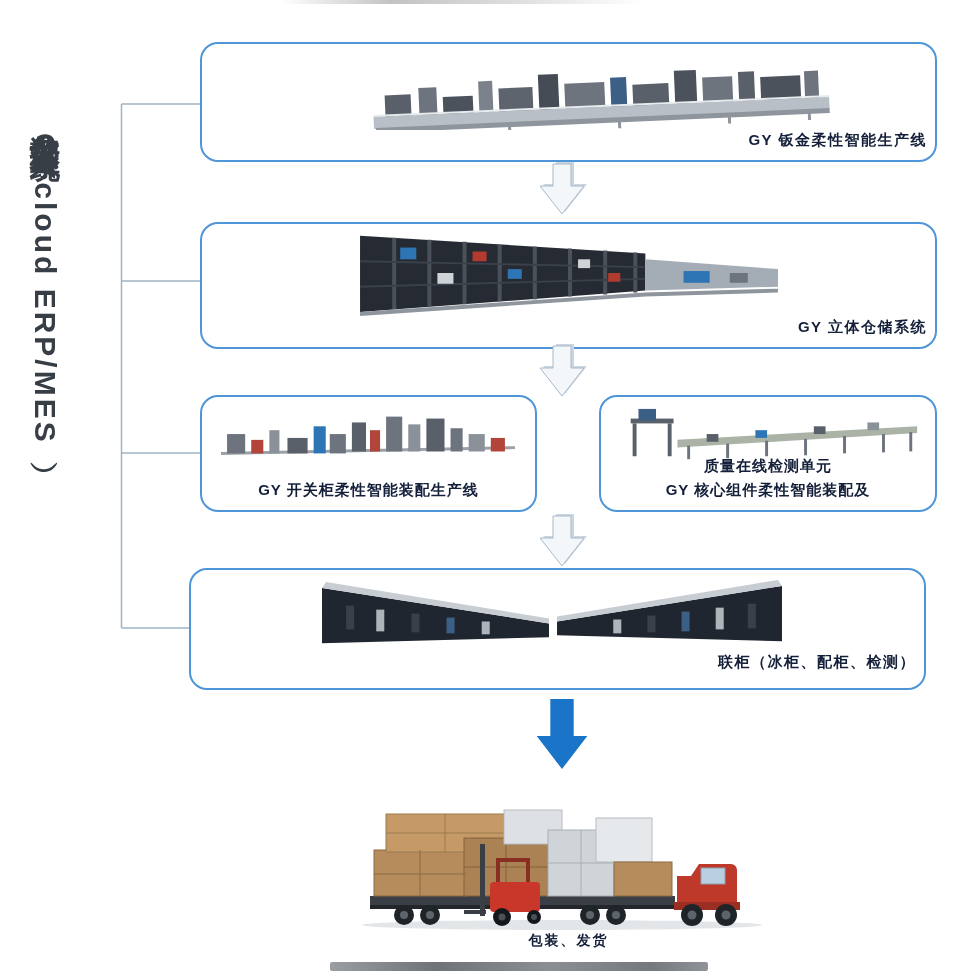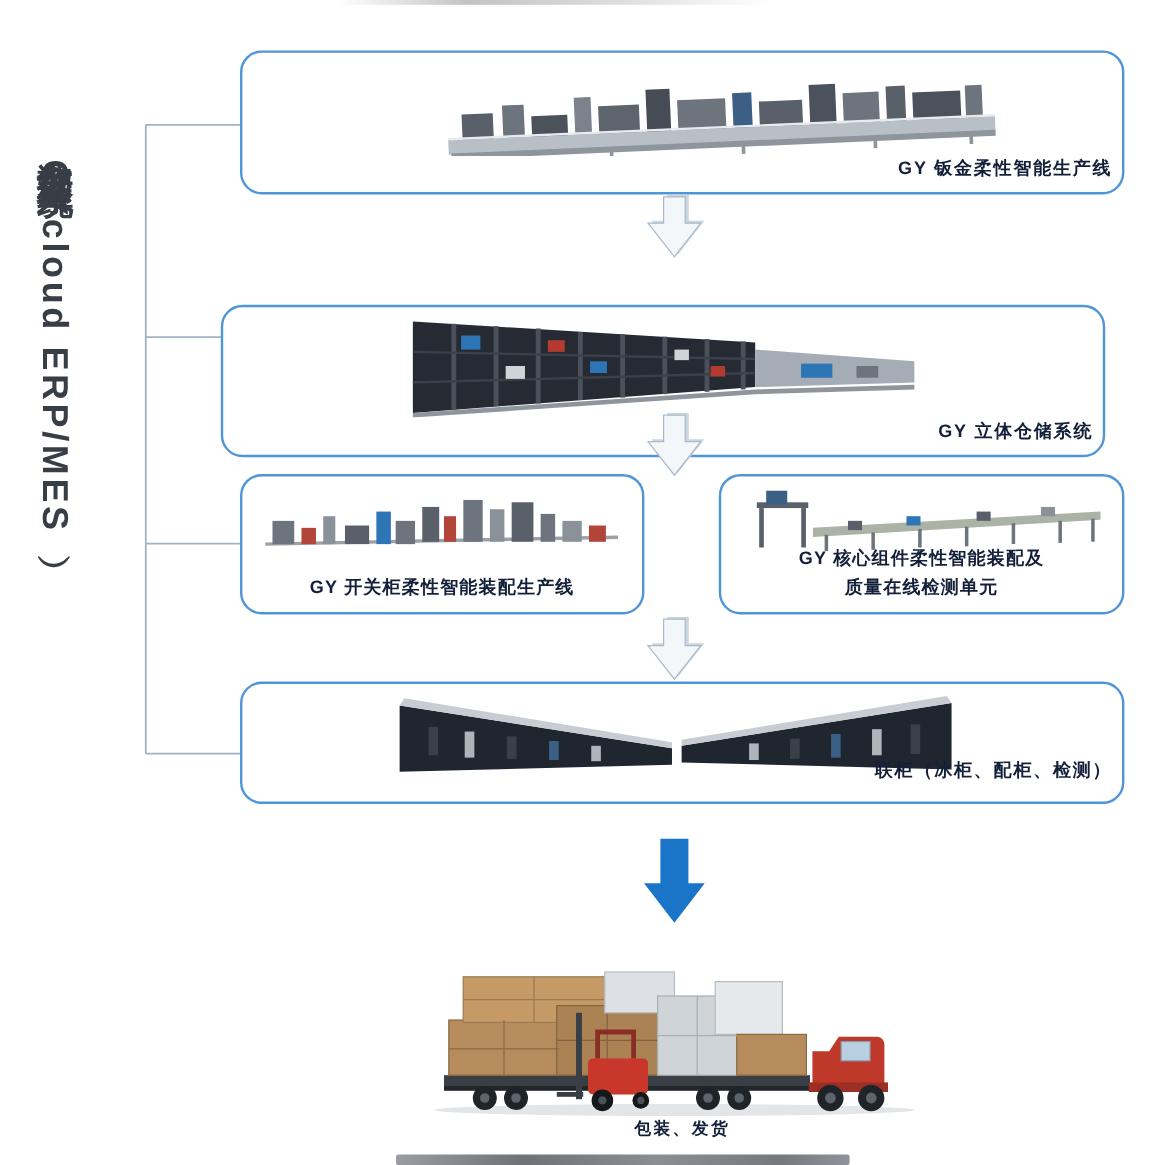--- a/index.html
+++ b/index.html
@@ -20,24 +20,24 @@
     white-space:nowrap;
   }
 
   .connector-svg{position:absolute;left:120px;top:100px;width:82px;height:535px;}
 
   .station{
     position:absolute;background:#ffffff;
     border:2px solid var(--box-border);border-radius:18px;
   }
   #box1{left:200px;top:42px;width:737px;height:120px;}
-  #box2{left:184px;top:222px;width:737px;height:127px;margin-top:32px;}
+  #box2{left:200px;top:222px;width:737px;height:127px;}
   #box3a{left:200px;top:395px;width:337px;height:117px;}
   #box3b{left:599px;top:395px;width:338px;height:117px;}
-  #box4{left:200px;top:568px;width:737px;height:102px;}
+  #box4{left:189px;top:568px;width:737px;height:122px;}
 
   .illus{position:absolute;display:block;}
   #box1 .illus{left:165px;top:8px;width:470px;height:78px;}
   #box2 .illus{left:150px;top:6px;width:432px;height:86px;}
   #box3a .illus{left:15px;top:8px;width:302px;height:62px;}
   #box3b .illus{left:18px;top:10px;width:302px;height:56px;}
   #box4 .illus{left:125px;top:8px;width:472px;height:84px;}
 
   .station-label{
     position:absolute;left:8px;right:8px;bottom:10px;text-align:right;
@@ -201,22 +201,22 @@
       <rect x="190" y="33" width="3" height="17" fill="#6d747e"></rect>
       <rect x="230" y="30" width="3" height="18" fill="#6d747e"></rect>
       <rect x="270" y="28" width="3" height="19" fill="#6d747e"></rect>
       <rect x="298" y="26" width="3" height="20" fill="#6d747e"></rect>
       <rect x="90" y="28" width="12" height="8" fill="#59606a"></rect>
       <rect x="140" y="24" width="12" height="8" fill="#2e75b6"></rect>
       <rect x="200" y="20" width="12" height="8" fill="#59606a"></rect>
       <rect x="255" y="16" width="12" height="8" fill="#8a9199"></rect>
     </svg>
     <div class="station-label2">
+      <span>质量在线检测单元</span>
       <span>GY 核心组件柔性智能装配及</span>
-      <span>质量在线检测单元</span>
     </div>
   </div>
 
   <div class="arrow3d" id="arr3">
     <svg viewBox="0 0 60 56">
       <path d="M21,2 h18 v22 h13 L30,52 L8,24 h13 z" transform="translate(3,-2)" fill="#ccd6e0"></path>
       <path d="M21,2 h18 v22 h13 L30,52 L8,24 h13 z" fill="#f4f7fa" stroke="#a9b9c9" stroke-width="1"></path>
     </svg>
   </div>
 

